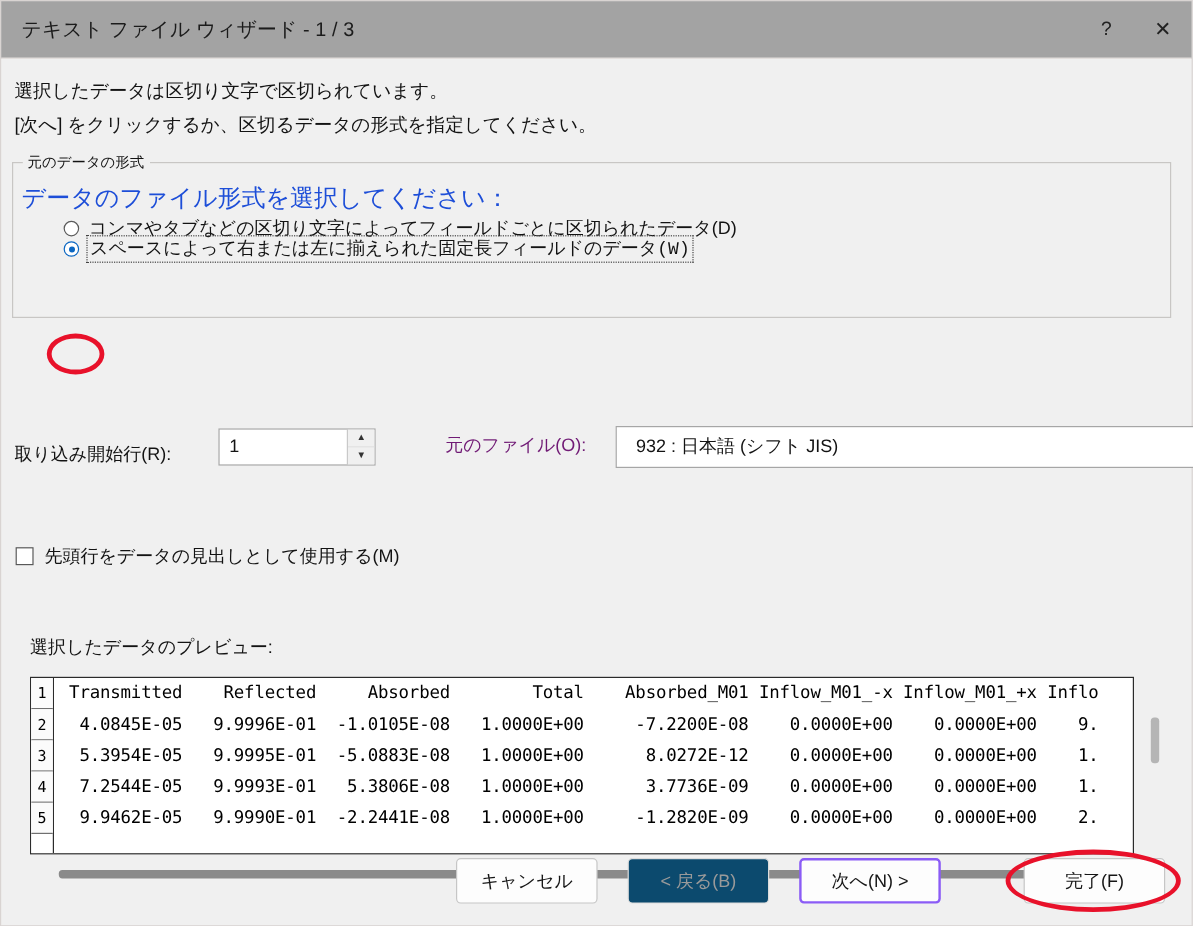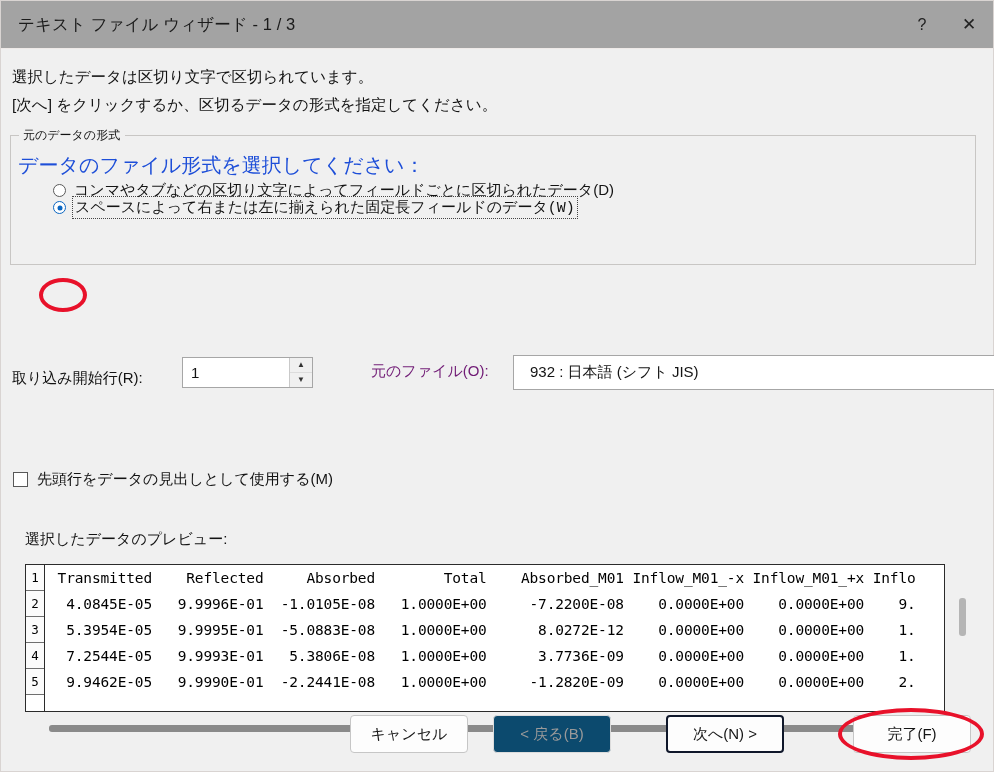--- a/index.html
+++ b/index.html
@@ -141,21 +141,21 @@
   }
   .chev{
     width:9px;height:9px;border-right:1.4px solid #444;
     border-bottom:1.4px solid #444;transform:rotate(45deg) translate(-2px,-2px);
   }
 
   
   .checkrow{
     position:absolute;left:12px;top:405px;
     display:flex;align-items:center;
-    font-size:15px;color:#131313;white-space:nowrap;margin-top:16px;
+    font-size:15px;color:#131313;white-space:nowrap;
   }
   .check-mark{
     width:15px;height:15px;border:1px solid #585858;background:#fff;
     box-sizing:border-box;margin-right:9px;flex:0 0 15px;
   }
 
   
   .preview-label{
     position:absolute;left:24px;top:481px;
     font-size:15px;color:#131313;white-space:nowrap;
@@ -203,21 +203,21 @@
     padding-right:24px;box-sizing:border-box;gap:25px;
   }
   .btn{
     min-width:118px;height:38px;
     background:#fdfdfd;border:1px solid #c6c6c6;border-radius:4px;
     font-family:"Liberation Sans",sans-serif;font-size:15px;color:#151515;
     display:flex;align-items:center;justify-content:center;
     box-sizing:border-box;white-space:nowrap;cursor:default;
   }
   .btn.disabled{color:#9a9a9a;background:#0c4a6e;border-color:#dcdcdc;}
-  .btn.default{border:2px solid #0f172a;margin-left:30px;}
+  .btn.default{border:2px solid #8b5cf6;}
   .btn.finish{position:relative;margin-left:44px;}
   .annot-finish{
     position:absolute;left:-16px;top:-8px;width:146px;height:52px;
     border:4px solid #e8112a;border-radius:50%;
     box-sizing:border-box;pointer-events:none;
   }
 </style>
 </head>
 <body>
 

